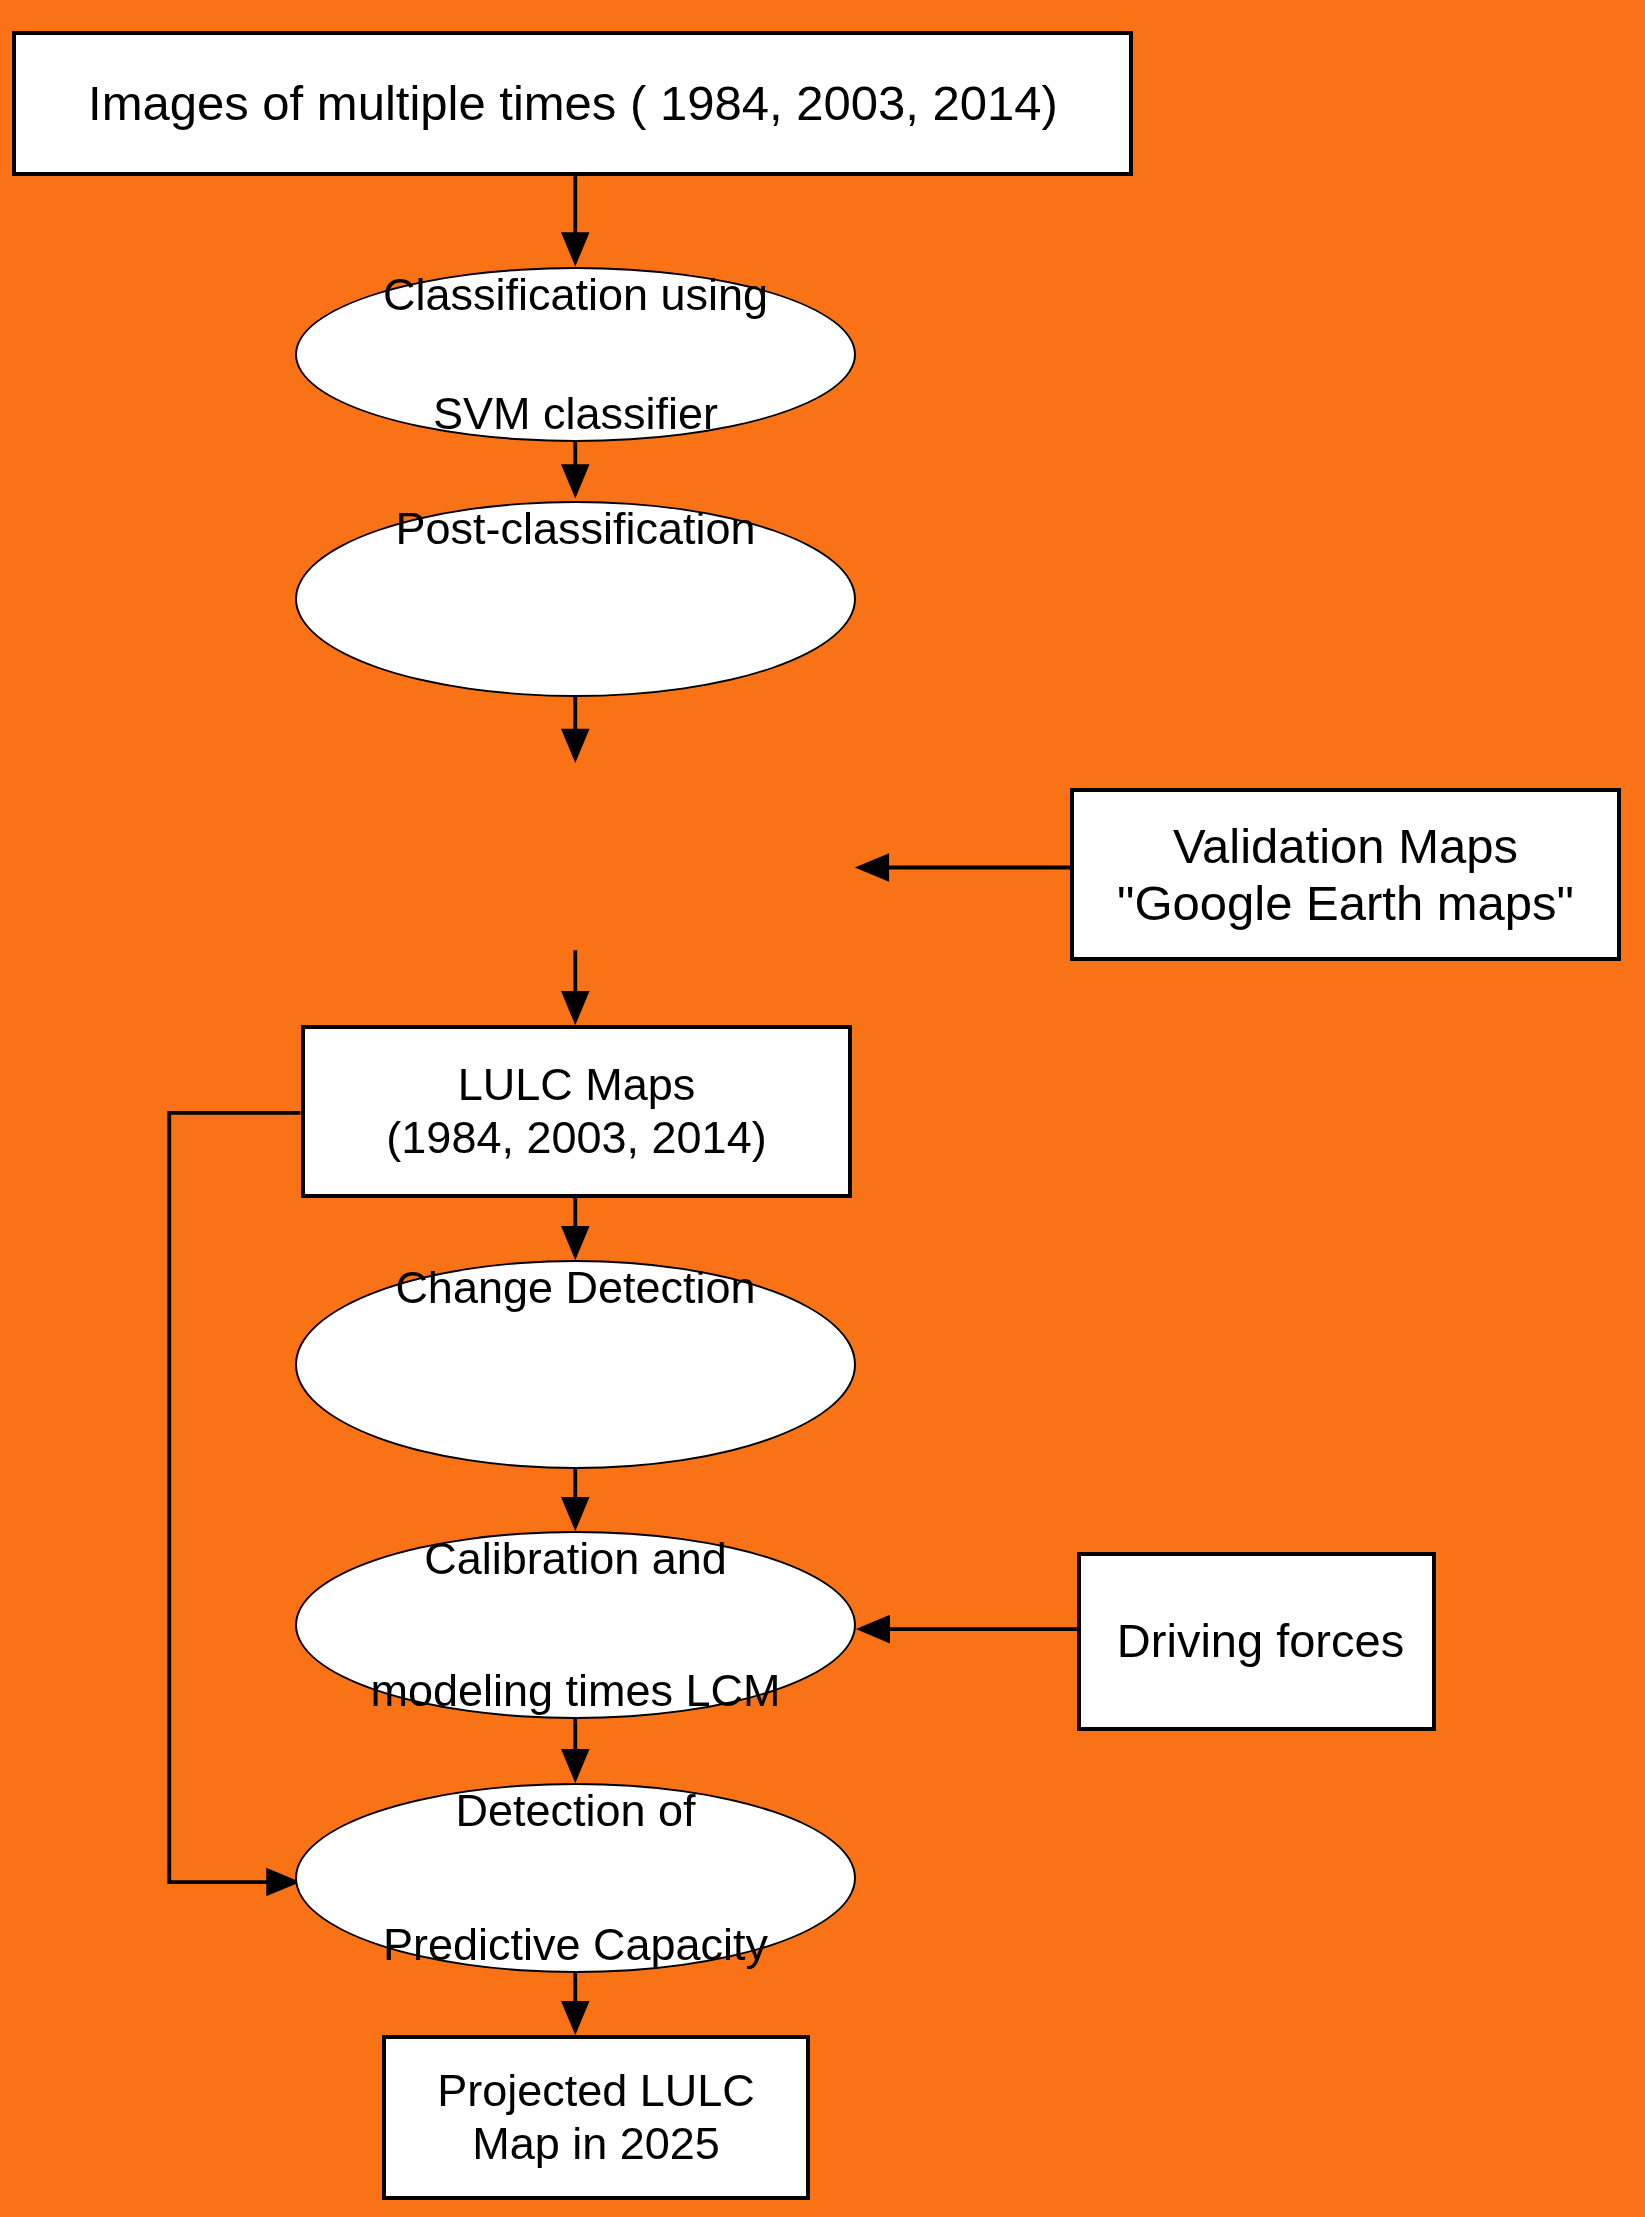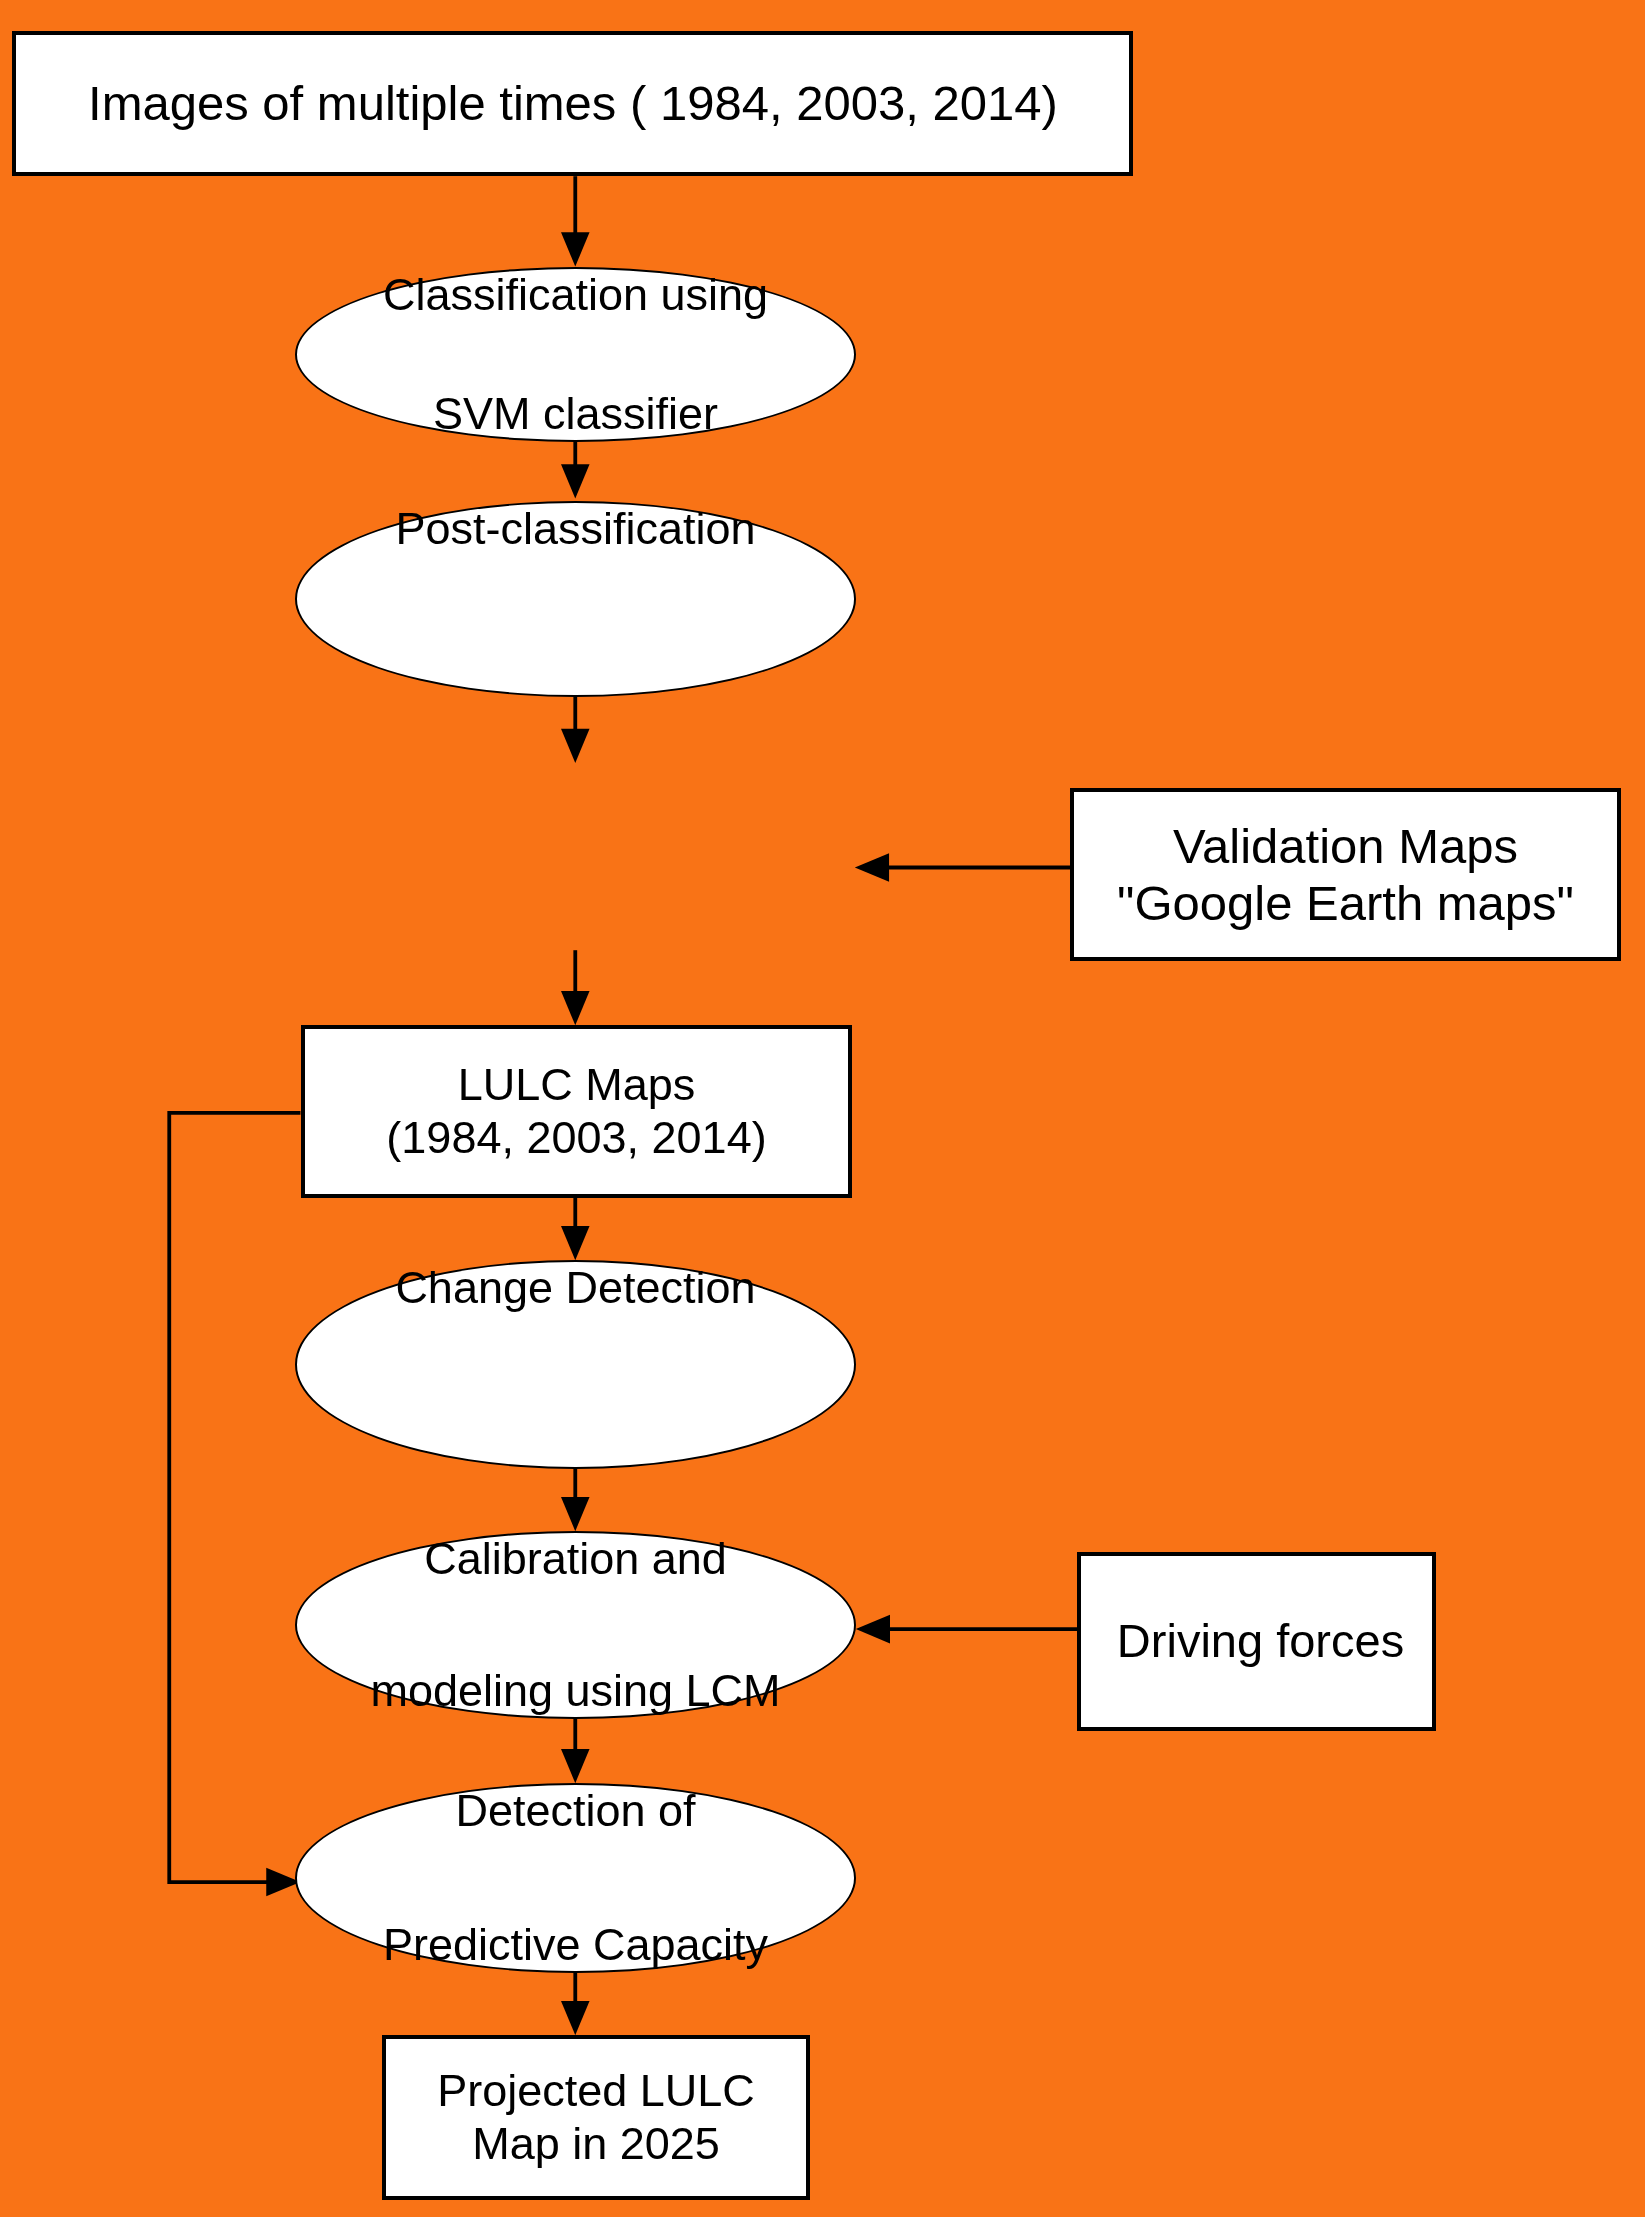--- a/index.html
+++ b/index.html
@@ -131,21 +131,21 @@
     <span class="ln">LULC Maps</span>
     <span class="ln">(1984, 2003, 2014)</span>
   </div>
 
   <div class="node ellipse n-change">
     <span class="ln">Change Detection</span>
   </div>
 
   <div class="node ellipse n-calibration">
     <span class="ln">Calibration and</span>
-    <span class="ln">modeling using LCM</span>
+    <span class="ln">modeling times LCM</span>
   </div>
 
   <div class="node ellipse n-validcap">
     <span class="ln">Detection of</span>
     <span class="ln">Predictive Capacity</span>
   </div>
 
   <div class="node rect n-projected">
     <span class="ln">Projected LULC</span>
     <span class="ln">Map in 2025</span>

